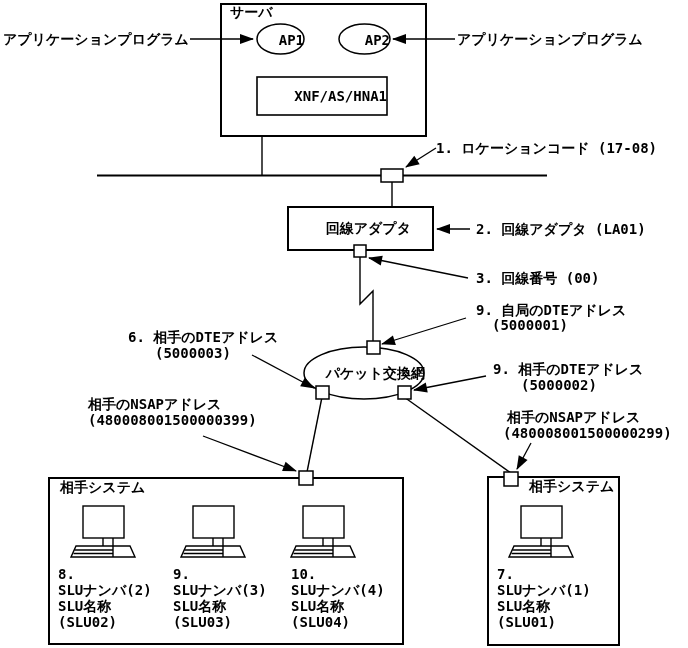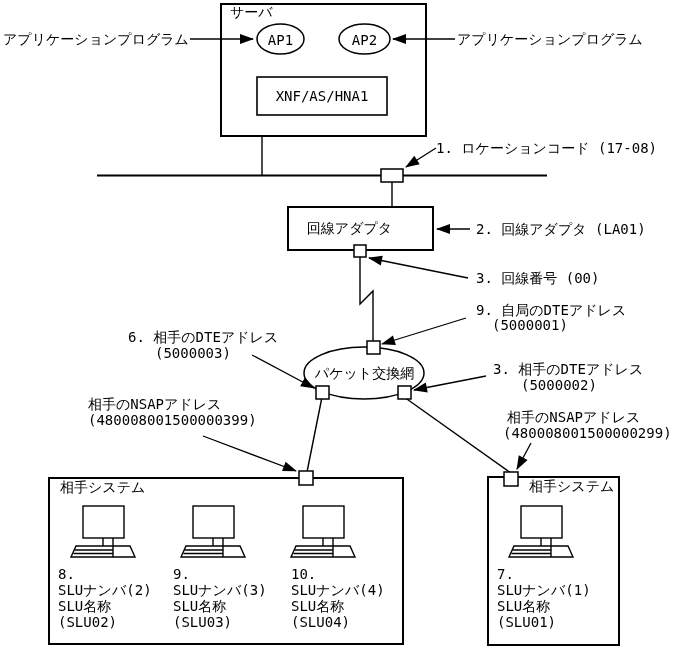--- a/index.html
+++ b/index.html
@@ -2,22 +2,22 @@
 <html><head>
 <meta charset="utf-8">
 <style>
   html,body{margin:0;padding:0;background:#fff;}
   .stage{
     position:relative;width:688px;height:648px;background:#fff;overflow:hidden;
     font-family:"DejaVu Sans Mono","DejaVu Sans",monospace;
     color:#000;font-size:14px;line-height:16px;
   }
   .stage svg{position:absolute;left:0;top:0;}
-  .lbl{position:absolute;white-space:nowrap;}
-  .ctr{text-align:center;}
+  .lbl{position:absolute;white-space:nowrap;font-weight:bold;}
+  .ctr{text-align:right;}
   .slu span{display:block;}
 </style>
 </head>
 <body>
 
 <div class="stage">
 
   <svg width="688" height="648" viewBox="0 0 688 648">
     <defs>
       <marker id="arr" markerUnits="userSpaceOnUse" markerWidth="16" markerHeight="12" refX="14" refY="6" orient="auto">
@@ -88,21 +88,21 @@
   <div class="lbl ctr" style="left:257px;top:88px;width:130px">XNF/AS/HNA1</div>
 
   <div class="lbl ctr" style="left:288px;top:220px;width:123px">回線アダプタ</div>
   <div class="lbl ctr" style="left:304px;top:365px;width:121px">パケット交換網</div>
 
   <div class="lbl" style="left:436px;top:140px">1. ロケーションコード (17-08)</div>
   <div class="lbl" style="left:476px;top:221px">2. 回線アダプタ (LA01)</div>
   <div class="lbl" style="left:476px;top:270px">3. 回線番号 (00)</div>
   <div class="lbl" style="left:476px;top:302px">9. 自局のDTEアドレス</div>
   <div class="lbl" style="left:492px;top:317px">(5000001)</div>
-  <div class="lbl" style="left:493px;top:361px">3. 相手のDTEアドレス</div>
+  <div class="lbl" style="left:493px;top:361px">9. 相手のDTEアドレス</div>
   <div class="lbl" style="left:521px;top:377px">(5000002)</div>
   <div class="lbl" style="left:128px;top:329px">6. 相手のDTEアドレス</div>
   <div class="lbl" style="left:155px;top:345px">(5000003)</div>
   <div class="lbl" style="left:88px;top:396px">相手のNSAPアドレス</div>
   <div class="lbl" style="left:88px;top:412px">(480008001500000399)</div>
   <div class="lbl" style="left:507px;top:409px">相手のNSAPアドレス</div>
   <div class="lbl" style="left:503px;top:425px">(480008001500000299)</div>
 
   <div class="lbl" style="left:60px;top:479px">相手システム</div>
   <div class="lbl" style="left:529px;top:478px">相手システム</div>

